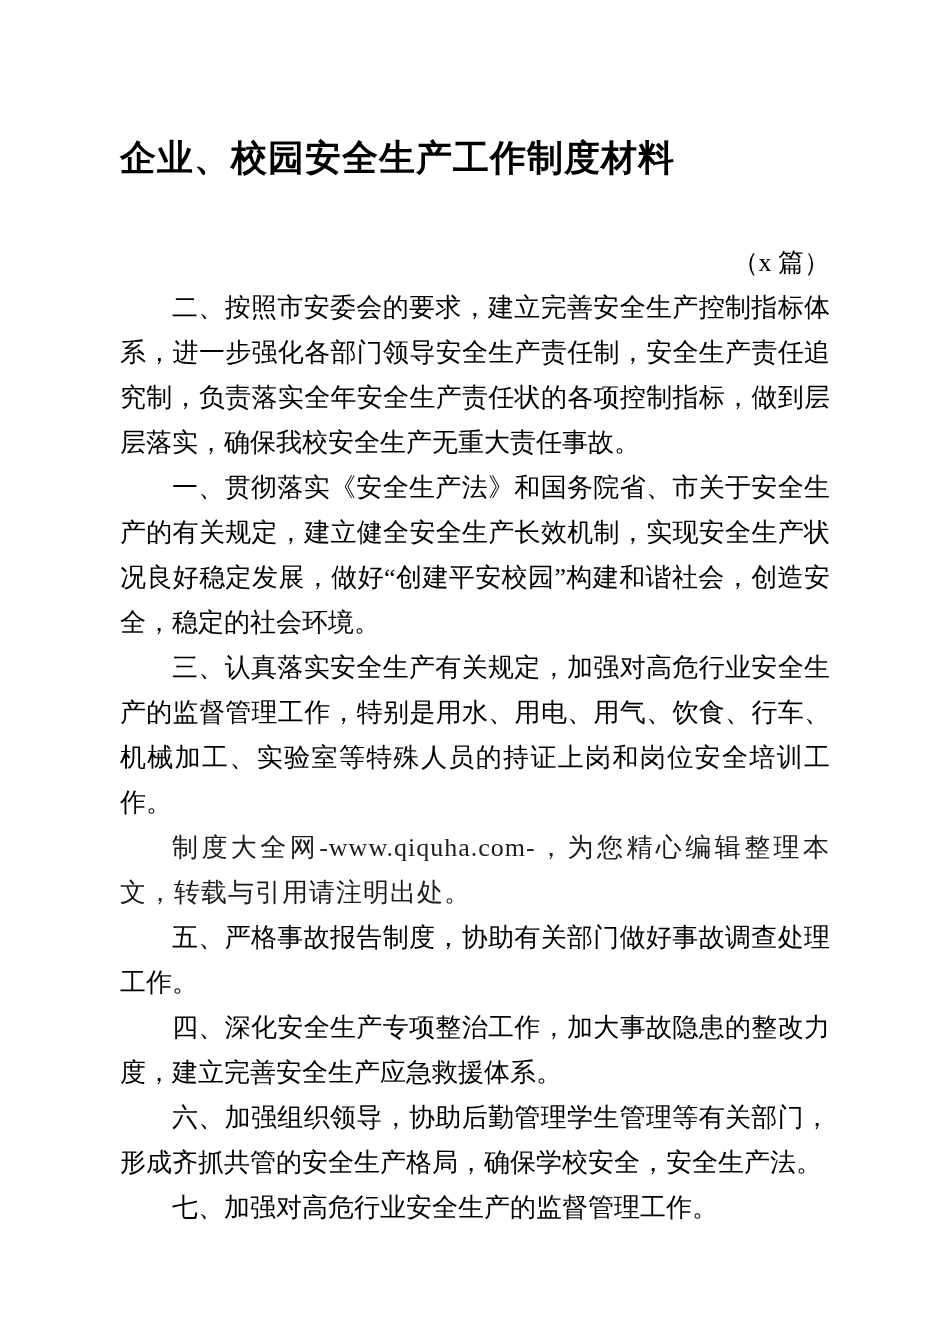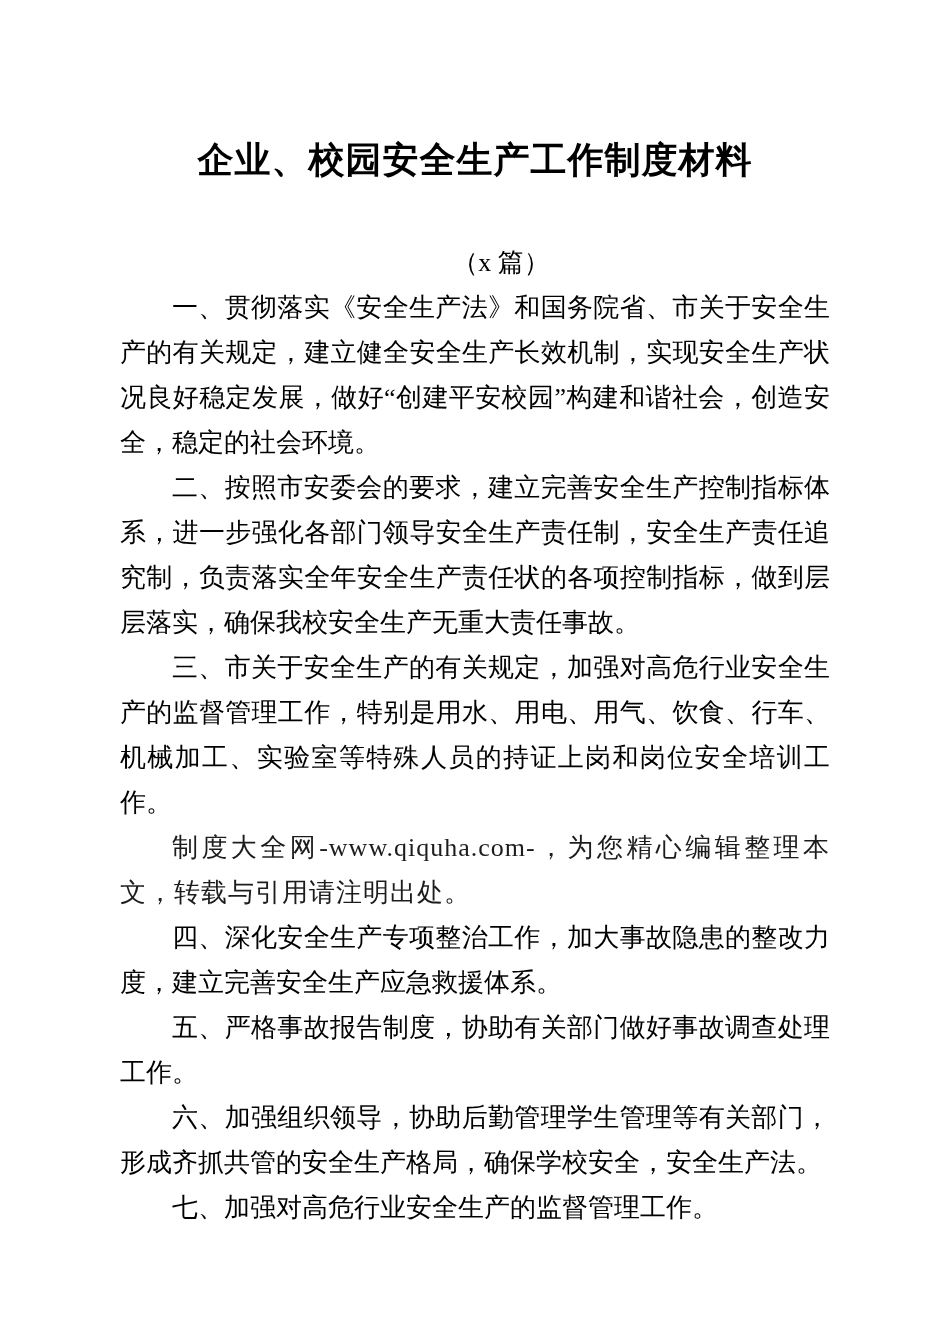--- a/index.html
+++ b/index.html
@@ -16,63 +16,62 @@
   }
   .page {
     box-sizing: border-box;
     width: 950px;
     height: 1344px;
     padding: 138px 120px 0 120px;
     background: #ffffff;
   }
   .title {
     margin: 0 0 57px 0;
-    font-family: Liberation Serif, serif;
+    font-family: Liberation Mono, monospace;
     font-size: 36px;
     font-weight: 700;
-    text-align: center;
     letter-spacing: 1px;
     line-height: 45px;
     color: #000000;
   }
   .body-text {
     margin: 0;
     font-size: 26px;
     line-height: 45px;
     text-align: justify;
     text-justify: inter-ideograph;
     text-indent: 2em;
     color: #000000;
     word-break: break-all;
   }
   .piece-count {
-    text-align: center;
+    text-align: right;
   }
   .watermark {
     font-family: Liberation Serif, serif;
     color: #1c1c1c;
     letter-spacing: 1px;
   }
 </style>
 </head>
 <body>
 
 <div class="page">
   <h1 class="title">企业、校园安全生产工作制度材料</h1>
 
   <p class="body-text piece-count">（x 篇）</p>
 
+  <p class="body-text">二、按照市安委会的要求，建立完善安全生产控制指标体系，进一步强化各部门领导安全生产责任制，安全生产责任追究制，负责落实全年安全生产责任状的各项控制指标，做到层层落实，确保我校安全生产无重大责任事故。</p>
+
   <p class="body-text">一、贯彻落实《安全生产法》和国务院省、市关于安全生产的有关规定，建立健全安全生产长效机制，实现安全生产状况良好稳定发展，做好“创建平安校园”构建和谐社会，创造安全，稳定的社会环境。</p>
 
-  <p class="body-text">二、按照市安委会的要求，建立完善安全生产控制指标体系，进一步强化各部门领导安全生产责任制，安全生产责任追究制，负责落实全年安全生产责任状的各项控制指标，做到层层落实，确保我校安全生产无重大责任事故。</p>
-
-  <p class="body-text">三、市关于安全生产的有关规定，加强对高危行业安全生产的监督管理工作，特别是用水、用电、用气、饮食、行车、机械加工、实验室等特殊人员的持证上岗和岗位安全培训工作。</p>
+  <p class="body-text">三、认真落实安全生产有关规定，加强对高危行业安全生产的监督管理工作，特别是用水、用电、用气、饮食、行车、机械加工、实验室等特殊人员的持证上岗和岗位安全培训工作。</p>
 
   <p class="body-text watermark">制度大全网-www.qiquha.com-，为您精心编辑整理本文，转载与引用请注明出处。</p>
 
+  <p class="body-text">五、严格事故报告制度，协助有关部门做好事故调查处理工作。</p>
+
   <p class="body-text">四、深化安全生产专项整治工作，加大事故隐患的整改力度，建立完善安全生产应急救援体系。</p>
-
-  <p class="body-text">五、严格事故报告制度，协助有关部门做好事故调查处理工作。</p>
 
   <p class="body-text">六、加强组织领导，协助后勤管理学生管理等有关部门，形成齐抓共管的安全生产格局，确保学校安全，安全生产法。</p>
 
   <p class="body-text">七、加强对高危行业安全生产的监督管理工作。</p>
 </div>
 
 </body></html>

